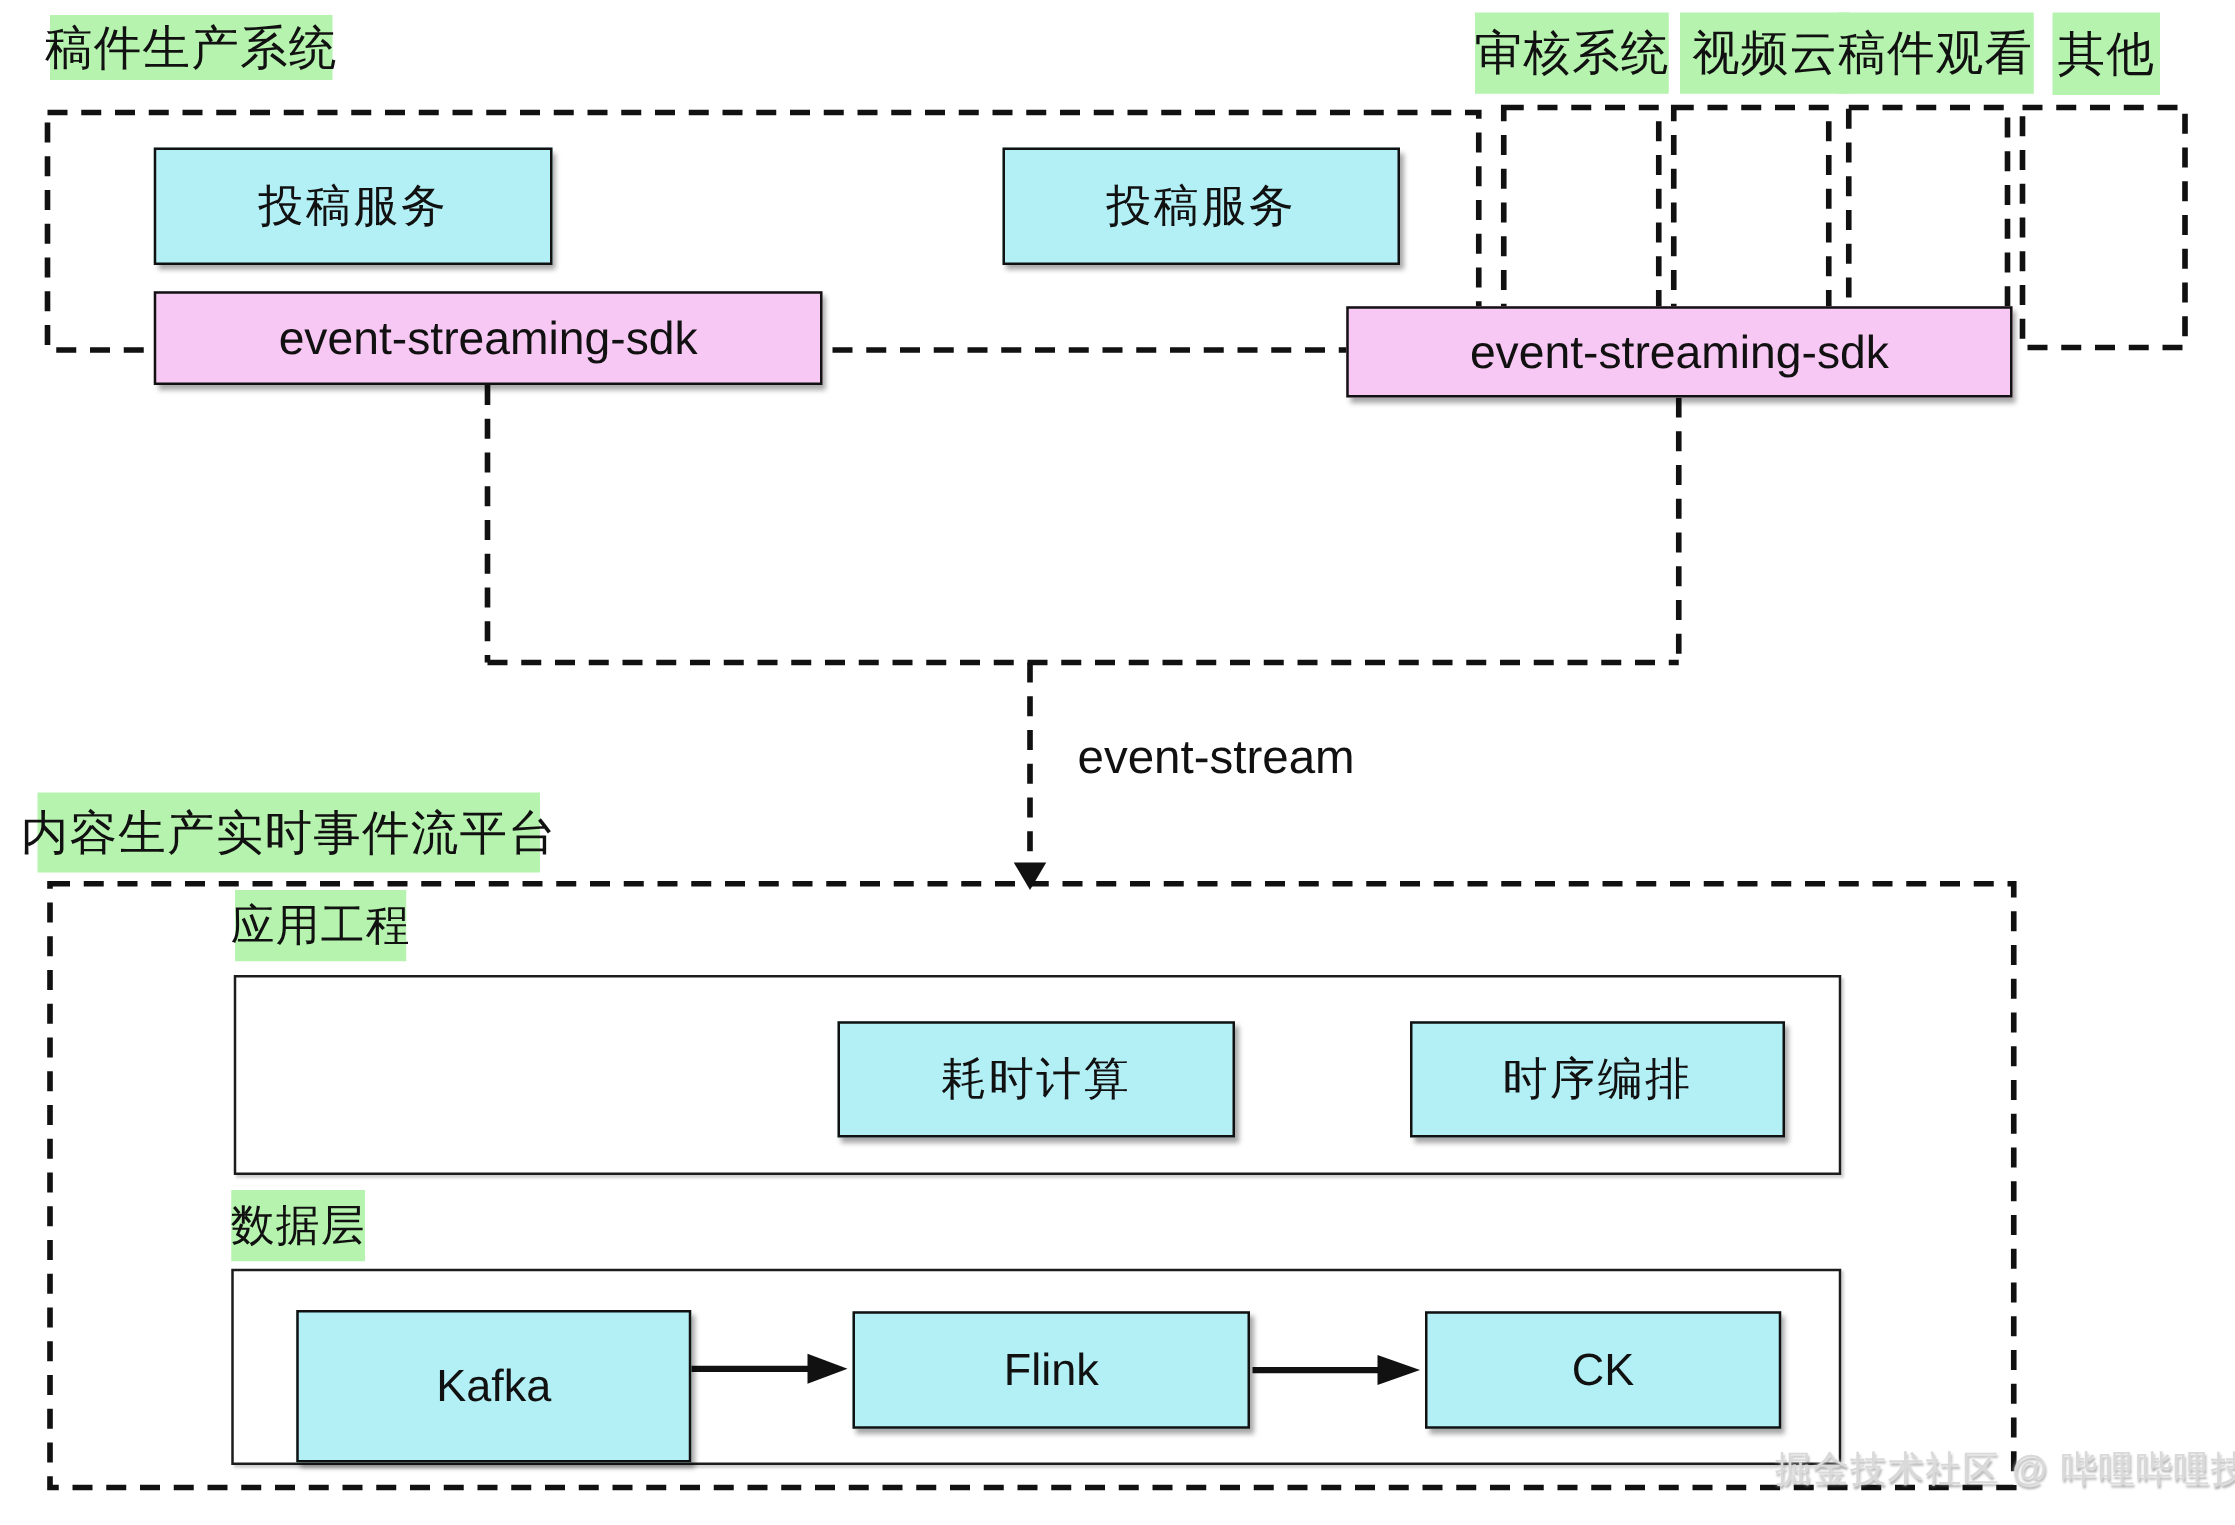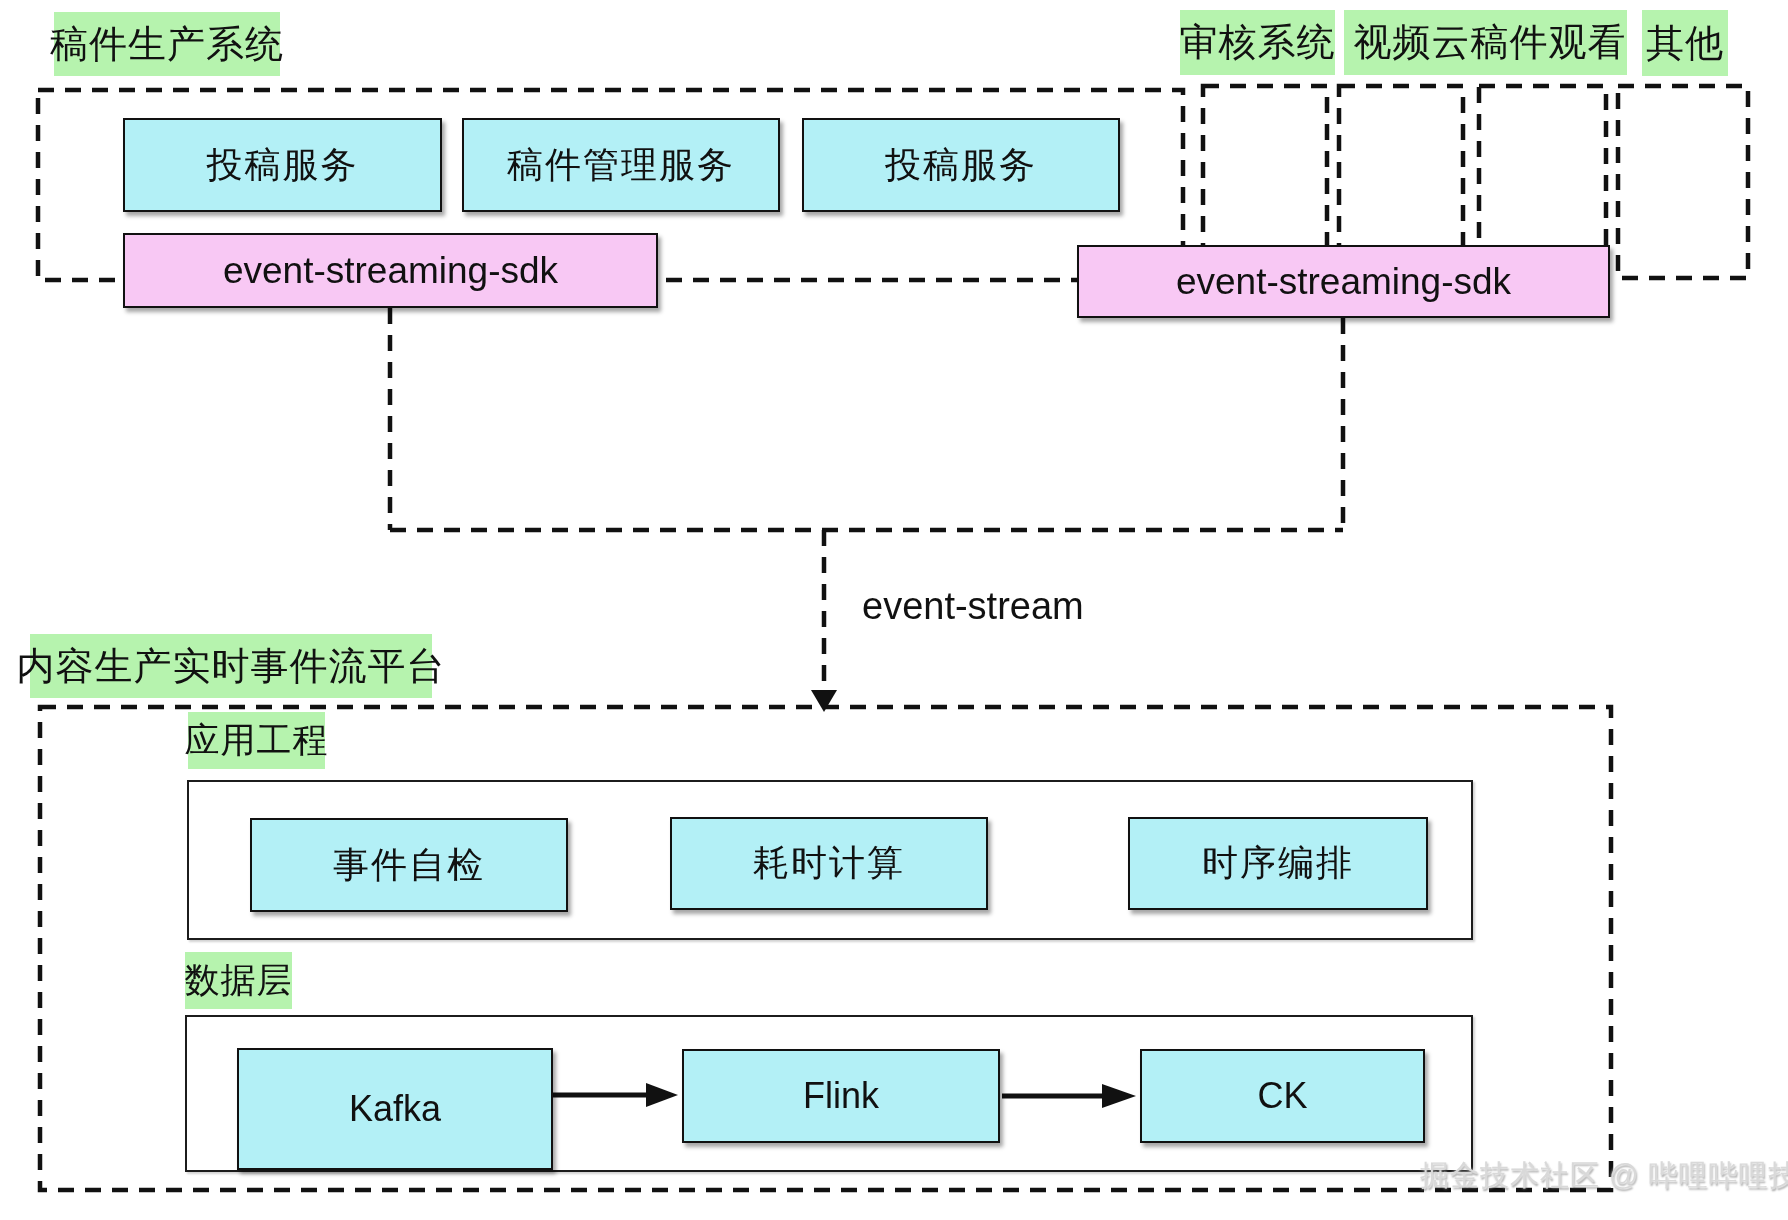--- a/index.html
+++ b/index.html
@@ -61,42 +61,40 @@
     </g>
     <polygon points="811,690 837,690 824,712" fill="#111111"></polygon>
     <g stroke="#111111" stroke-width="5" fill="#111111">
       <path d="M553 1095 H648"></path>
       <polygon points="646,1083 646,1107 678,1095" stroke="none"></polygon>
       <path d="M1002 1096 H1104"></path>
       <polygon points="1102,1084 1102,1108 1136,1096" stroke="none"></polygon>
     </g>
   </svg>
 
-  <div class="abs glabel" style="left:54px;top:12px;width:226px;height:64px;">稿件生产系统</div>
+  <div class="abs glabel" style="left:40px;top:12px;width:226px;height:52px;">稿件生产系统</div>
 
   <div class="abs node" style="left:123px;top:118px;width:319px;height:94px;">投稿服务</div>
-  <div class="abs node" style="left:462px;top:118px;width:318px;height:94px;">稿件管理服务</div>
   <div class="abs node" style="left:802px;top:118px;width:318px;height:94px;">投稿服务</div>
 
   <div class="abs sdk" style="left:123px;top:233px;width:535px;height:75px;">event-streaming-sdk</div>
 
   <div class="abs glabel" style="left:1180px;top:10px;width:155px;height:65px;">审核系统</div>
   <div class="abs glabel" style="left:1344px;top:10px;width:136px;height:65px;">视频云</div>
   <div class="abs glabel" style="left:1470px;top:10px;width:157px;height:65px;">稿件观看</div>
   <div class="abs glabel" style="left:1642px;top:10px;width:86px;height:66px;">其他</div>
 
   <div class="abs sdk" style="left:1077px;top:245px;width:533px;height:73px;">event-streaming-sdk</div>
 
   <div class="abs flowlabel" style="left:862px;top:585px;">event-stream</div>
 
   <div class="abs glabel" style="left:30px;top:634px;width:402px;height:64px;">内容生产实时事件流平台</div>
 
   <div class="abs glabel small" style="left:188px;top:712px;width:137px;height:57px;">应用工程</div>
   <div class="abs container" style="left:187px;top:780px;width:1286px;height:160px;"></div>
-  <div class="abs node" style="left:250px;top:818px;width:318px;height:94px;">事件自检</div>
   <div class="abs node" style="left:670px;top:817px;width:318px;height:93px;">耗时计算</div>
   <div class="abs node" style="left:1128px;top:817px;width:300px;height:93px;">时序编排</div>
 
   <div class="abs glabel small" style="left:185px;top:952px;width:107px;height:57px;">数据层</div>
   <div class="abs container" style="left:185px;top:1015px;width:1288px;height:157px;"></div>
   <div class="abs node" style="left:237px;top:1048px;width:316px;height:122px;letter-spacing:0;">Kafka</div>
   <div class="abs node" style="left:682px;top:1049px;width:318px;height:94px;letter-spacing:0;">Flink</div>
   <div class="abs node" style="left:1140px;top:1049px;width:285px;height:94px;letter-spacing:0;">CK</div>
 
   <div class="abs watermark" style="left:1420px;top:1156px;">掘金技术社区 @ 哔哩哔哩技术</div>

